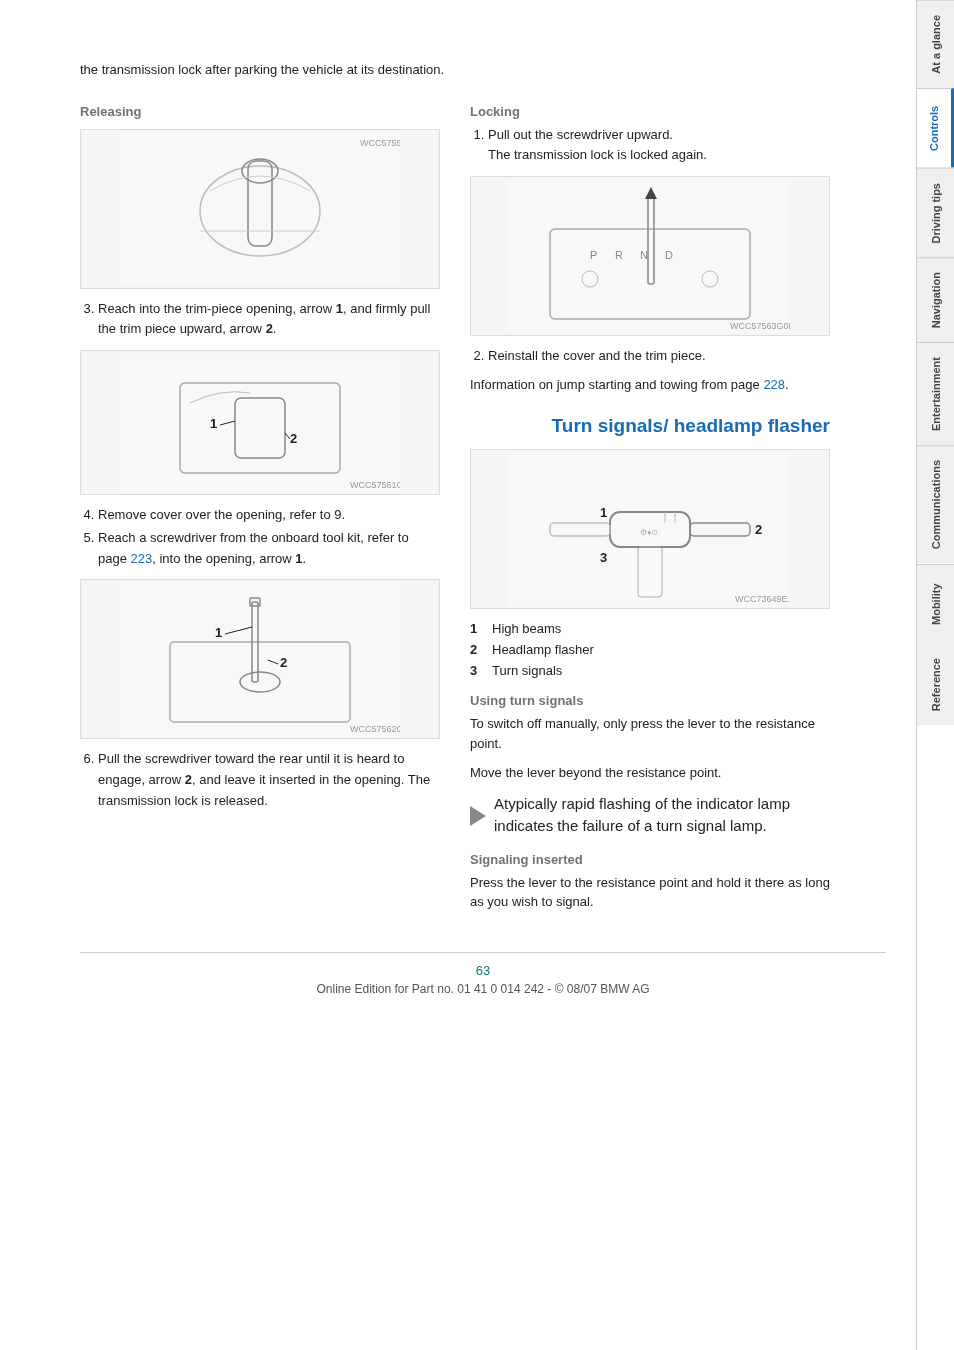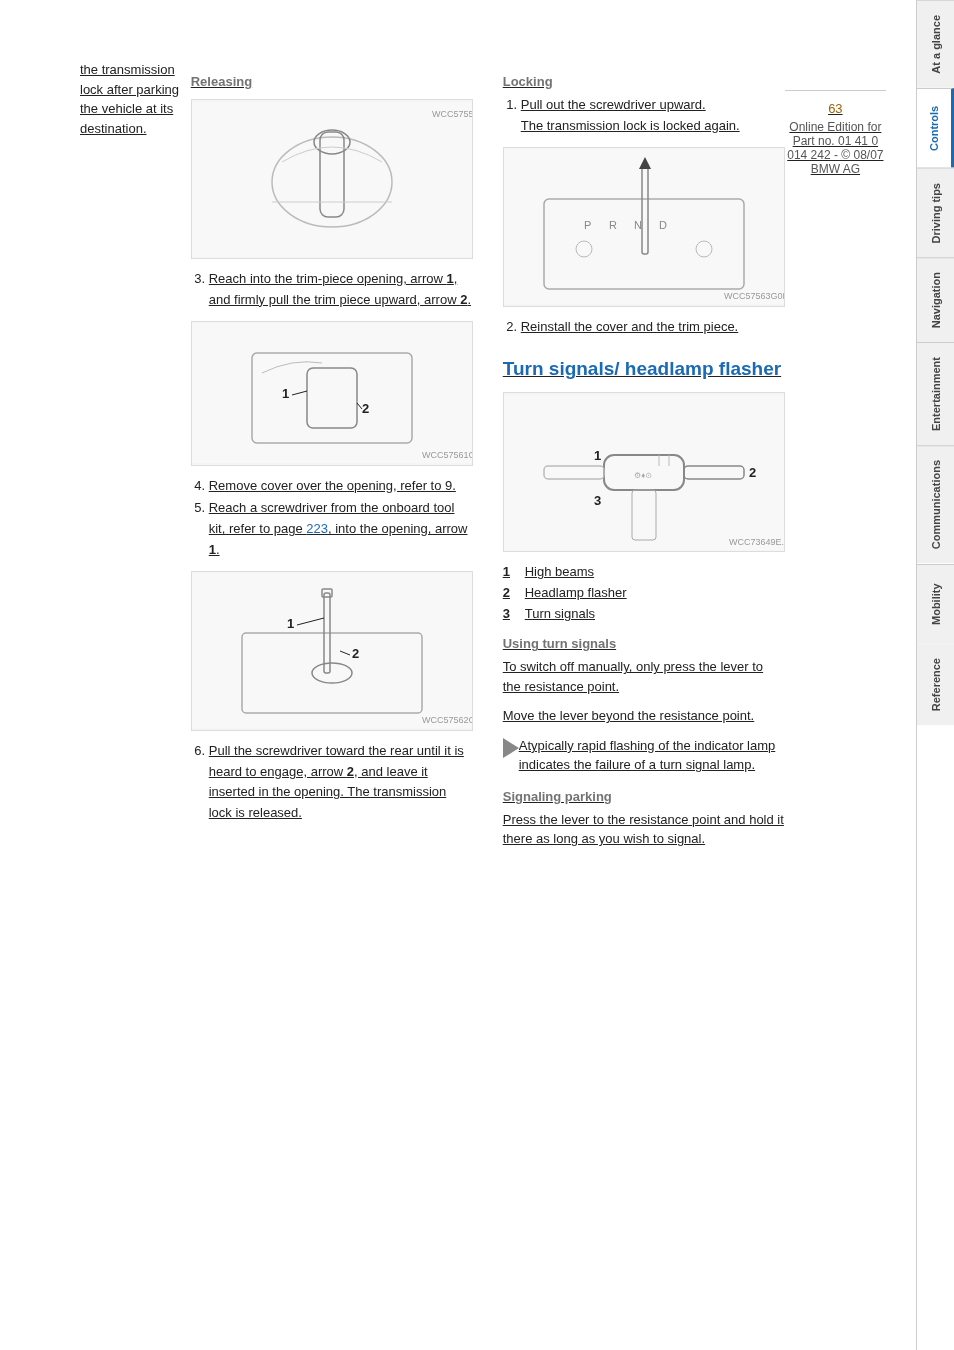--- a/index.html
+++ b/index.html
@@ -16,22 +16,21 @@
     .page-wrapper {
       display: flex;
       width: 954px;
       min-height: 1350px;
     }
 
     .main-content {
       flex: 1;
       padding: 60px 30px 16px 80px;
       display: flex;
-      flex-direction: row;
-      text-decoration: underline;
+      flex-direction: column;
     }
 
     .two-col {
       display: flex;
       gap: 30px;
     }
 
     .col-left {
       flex: 1;
       max-width: 360px;
@@ -91,27 +90,29 @@
     .img-box-tall { height: 160px; }
     .img-box-medium { height: 145px; }
 
     .section-heading {
       color: #1a6ab5;
       font-size: 19px;
       font-weight: bold;
       margin-top: 20px;
       margin-bottom: 10px;
       line-height: 1.3;
+      text-align: right;
     }
 
     .note-box {
       display: flex;
-      align-items: flex-start;
+      align-items: center;
+      gap: 8px;
       margin: 8px 0;
-      font-size: 13px;
+      font-size: 15px;
       line-height: 1.5;
     }
 
     .note-triangle {
       width: 0;
       height: 0;
       border-top: 10px solid transparent;
       border-bottom: 10px solid transparent;
       border-left: 16px solid #888;
       flex-shrink: 0;
@@ -173,21 +174,21 @@
       text-align: center;
       font-size: 12px;
       color: #555;
       margin-top: 30px;
       padding-top: 10px;
       border-top: 1px solid #ccc;
     }
 
     .page-number {
       font-size: 13px;
-      color: #a16207;
+      color: #0f766e;
       margin-bottom: 4px;
     }
 
     .link-blue {
       color: #1a6ab5;
       text-decoration: none;
     }
 
     
   </style>
@@ -312,20 +313,23 @@
             <circle cx="80" cy="100" r="8" fill="none" stroke="#bbb" stroke-width="1"></circle>
             <circle cx="200" cy="100" r="8" fill="none" stroke="#bbb" stroke-width="1"></circle>
             <text x="220" y="150" font-size="9" fill="#999">WCC57563G0N</text>
           </svg>
         </div>
 
         <ol start="2">
           <li>Reinstall the cover and the trim piece.</li>
         </ol>
 
+        <p class="intro-text">
+          <span>Information on jump starting and towing from page </span><a class="link-blue">228</a><span>.</span>
+        </p>
 
         <div class="section-heading">Turn signals/ headlamp flasher</div>
 
         <div class="img-box img-box-tall">
           <svg width="280" height="155" viewBox="0 0 280 155">
             <rect x="0" y="0" width="280" height="155" fill="#f8f8f8"></rect>
 
             <rect x="100" y="60" width="80" height="35" rx="10" fill="none" stroke="#888" stroke-width="2"></rect>
 
             <rect x="180" y="71" width="60" height="13" rx="4" fill="none" stroke="#888" stroke-width="1.5"></rect>
@@ -365,21 +369,21 @@
 
         <div class="section-label" style="margin-top:12px;">Using turn signals</div>
         <p class="intro-text">To switch off manually, only press the lever to the resistance point.</p>
         <p class="intro-text">Move the lever beyond the resistance point.</p>
 
         <div class="note-box">
           <div class="note-triangle"></div>
           <span>Atypically rapid flashing of the indicator lamp indicates the failure of a turn signal lamp.</span>
         </div>
 
-        <div class="section-label">Signaling parking</div>
+        <div class="section-label">Signaling inserted</div>
         <p class="intro-text">Press the lever to the resistance point and hold it there as long as you wish to signal.</p>
 
       </div>
     </div>
 
     <div class="page-footer">
       <div class="page-number">63</div>
       <div>Online Edition for Part no. 01 41 0 014 242 - © 08/07 BMW AG</div>
     </div>
 

